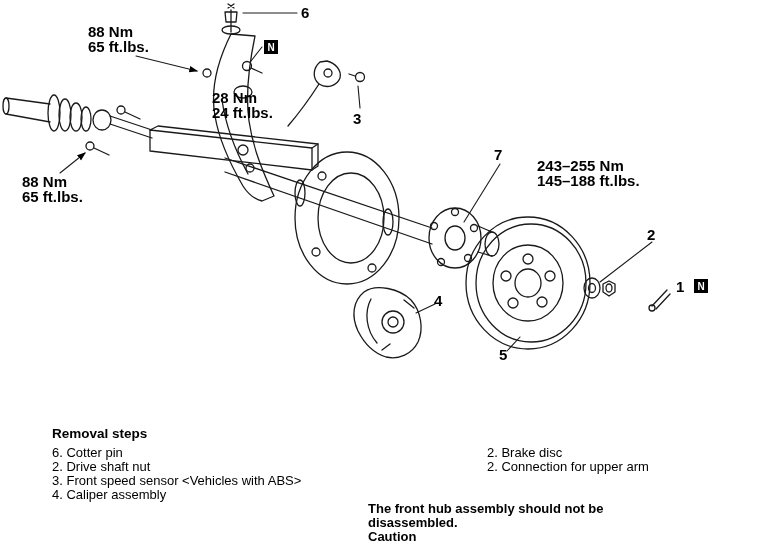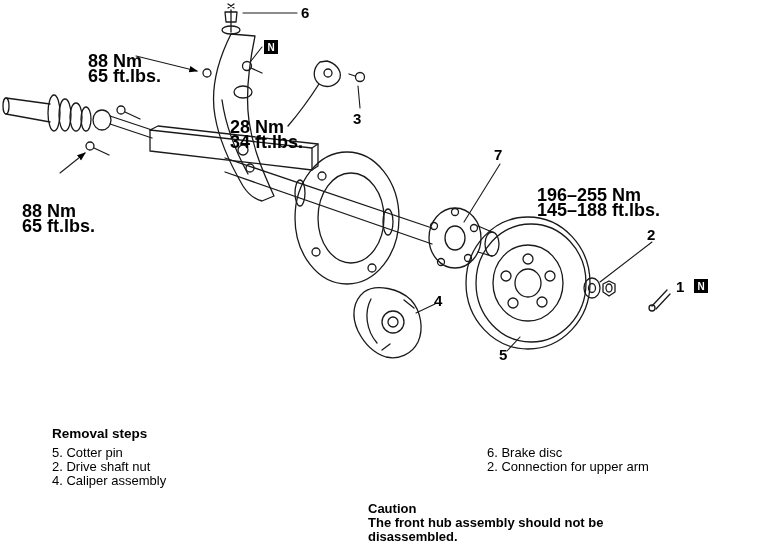--- a/index.html
+++ b/index.html
@@ -5,21 +5,21 @@
   * { margin:0; padding:0; box-sizing:border-box; }
   html,body { background:#ffffff; }
   body {
     width:770px; height:547px; position:relative; overflow:hidden;
     font-family:"Liberation Sans", sans-serif; color:#000;
   }
   .diagram { position:absolute; left:0; top:0; width:770px; height:420px; }
   .diagram svg { position:absolute; left:0; top:0; }
   .ovl { position:absolute; white-space:nowrap; }
   .callout { font-size:15px; font-weight:bold; }
-  .torque { font-size:18px; font-weight:bold; line-height:15px;margin-top:30px; }
+  .torque { font-size:15px; font-weight:bold; line-height:15px; }
   .nbox {
     width:14px; height:14px; background:#000; color:#fff;
     font-size:10px; font-weight:bold; display:flex; align-items:center; justify-content:center;
   }
   .legend { position:absolute; left:0; top:420px; width:620px; height:127px; }
   .legend-title { position:absolute; left:52px; top:6px; font-size:13.5px; font-weight:bold; }
   .col { position:absolute; top:26px; font-size:13px; line-height:14px; }
   .col-left  { left:52px; width:250px; }
   .col-right { left:487px; width:270px; }
   .col .item { padding-left:17px; text-indent:-17px; white-space:normal; }
@@ -179,60 +179,61 @@
 
   <div class="ovl torque" style="left:88px; top:24px;">
     <div>88 Nm</div>
     <div>65 ft.lbs.</div>
   </div>
 
   <div class="ovl callout" style="left:301px; top:4px;">6</div>
 
   <div class="ovl nbox" style="left:264px; top:40px;">N</div>
 
-  <div class="ovl torque" style="left:230px; top:90px;">
+  <div class="ovl torque" style="left:212px; top:90px;">
     <div>28 Nm</div>
-    <div>34 ft.lbs.</div>
+    <div>24 ft.lbs.</div>
   </div>
 
   <div class="ovl callout" style="left:353px; top:110px;">3</div>
 
   <div class="ovl torque" style="left:22px; top:174px;">
     <div>88 Nm</div>
     <div>65 ft.lbs.</div>
   </div>
 
   <div class="ovl callout" style="left:494px; top:146px;">7</div>
 
   <div class="ovl torque" style="left:537px; top:158px;">
-    <div>196–255 Nm</div>
+    <div>243–255 Nm</div>
     <div>145–188 ft.lbs.</div>
   </div>
 
   <div class="ovl callout" style="left:647px; top:226px;">2</div>
 
   <div class="ovl callout" style="left:676px; top:278px;">1</div>
   <div class="ovl nbox" style="left:694px; top:279px;">N</div>
 
   <div class="ovl callout" style="left:434px; top:292px;">4</div>
 
   <div class="ovl callout" style="left:499px; top:346px;">5</div>
 </div>
 
 <div class="legend">
   <div class="legend-title">Removal steps</div>
 
   <div class="col col-left">
-    <div class="item">5. Cotter pin</div>
+    <div class="item">6. Cotter pin</div>
     <div class="item">2. Drive shaft nut</div>
+    <div class="item">3. Front speed sensor &lt;Vehicles with ABS&gt;</div>
     <div class="item">4. Caliper assembly</div>
   </div>
 
   <div class="col col-right">
-    <div class="item">6. Brake disc</div>
+    <div class="item">2. Brake disc</div>
     <div class="item">2. Connection for upper arm</div>
   </div>
 
   <div class="caution">
+    <div>The front hub assembly should not be disassembled.</div>
     <div>Caution</div>
-    <div>The front hub assembly should not be disassembled.</div>
   </div>
 </div>
 
 </body></html>

